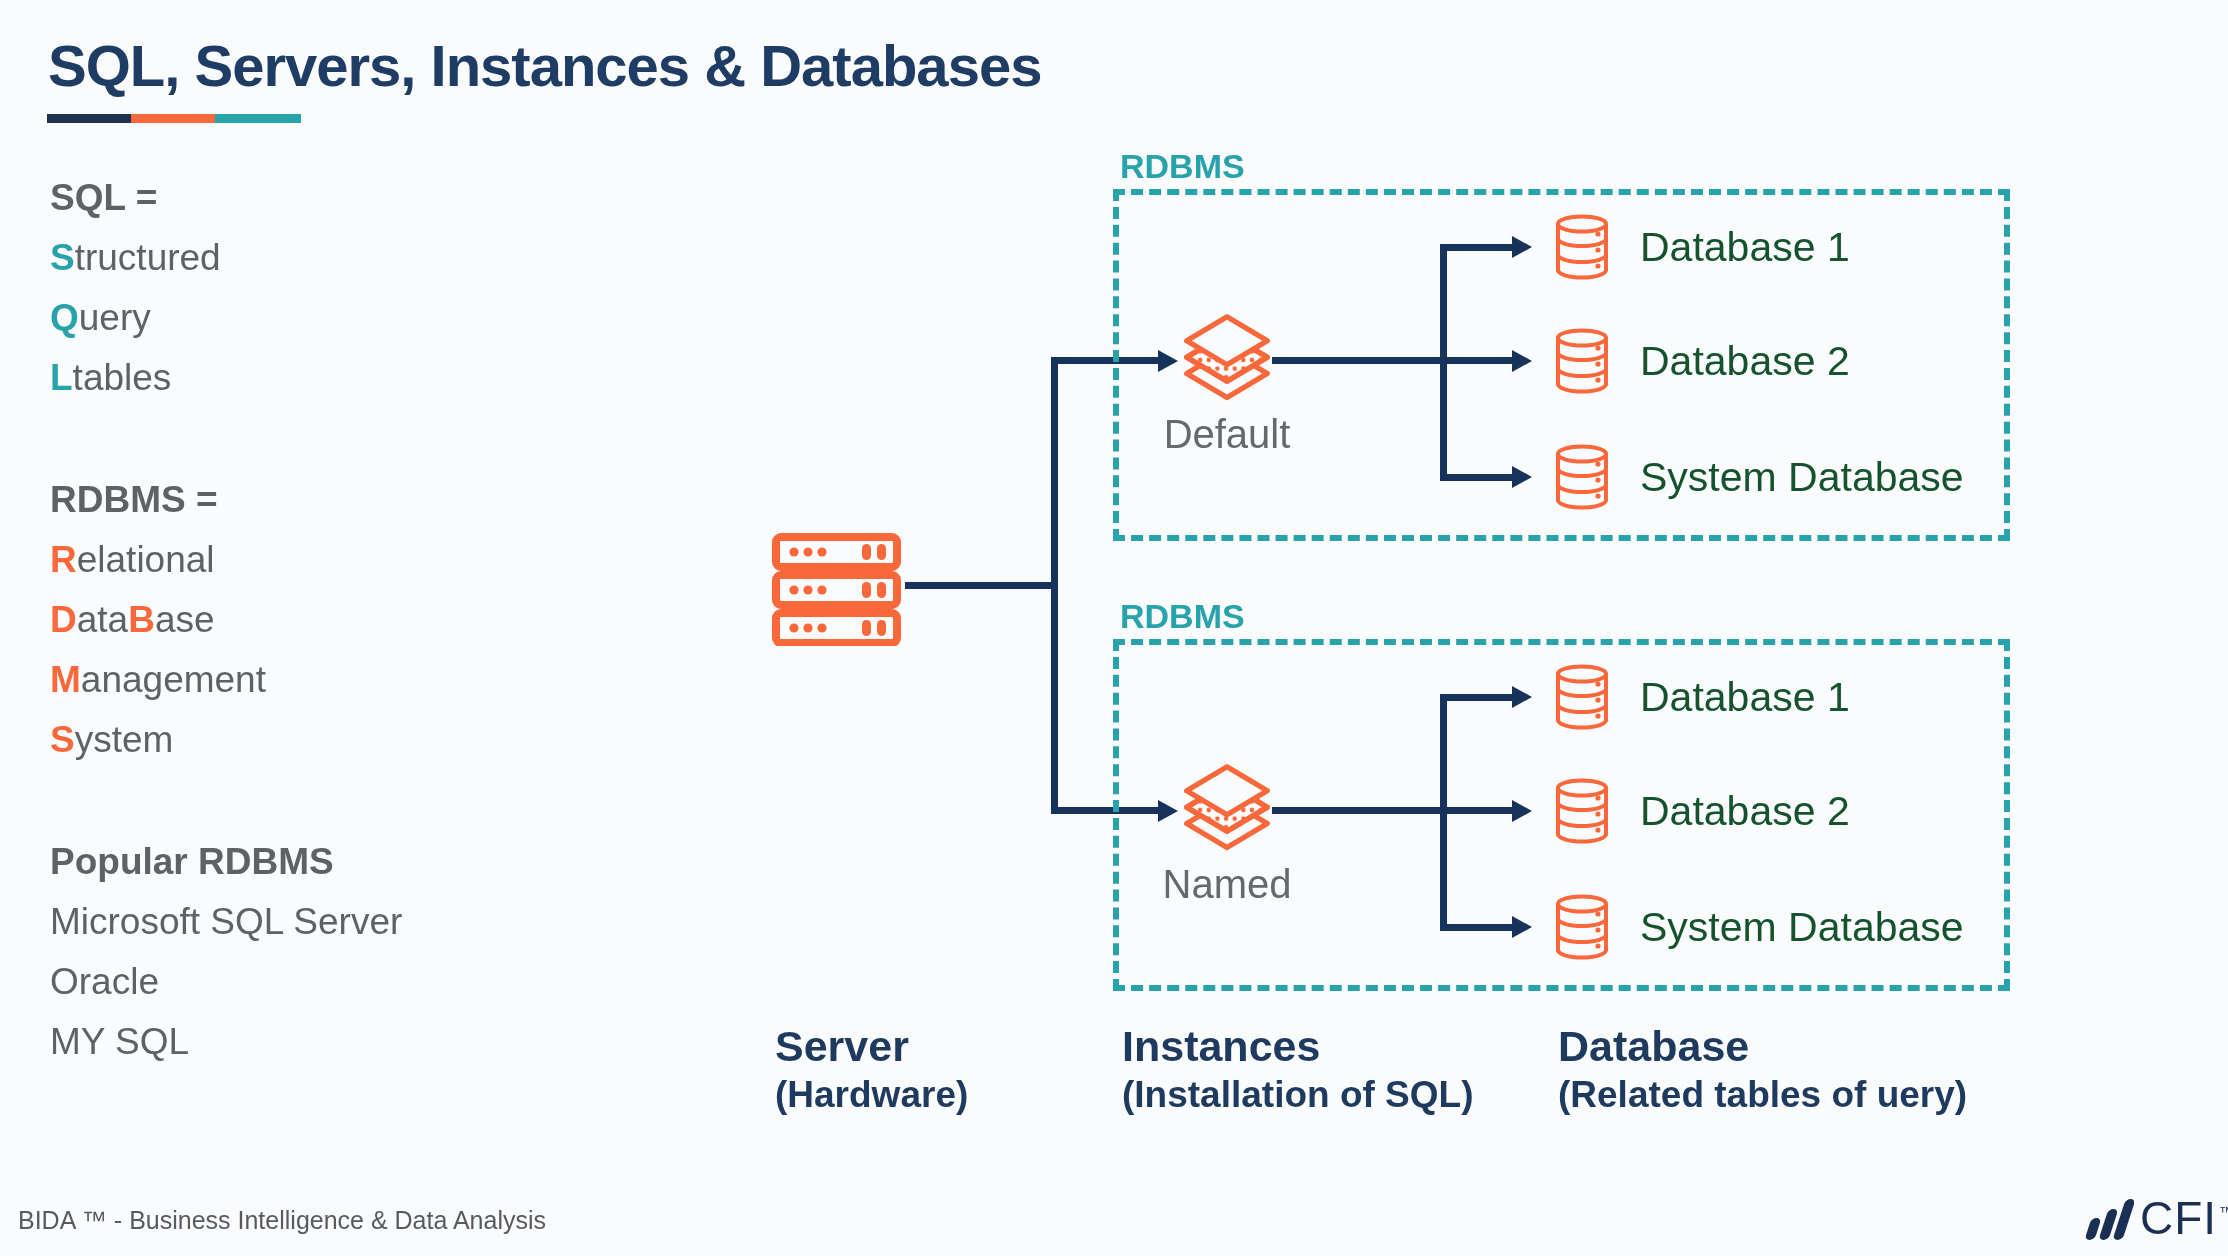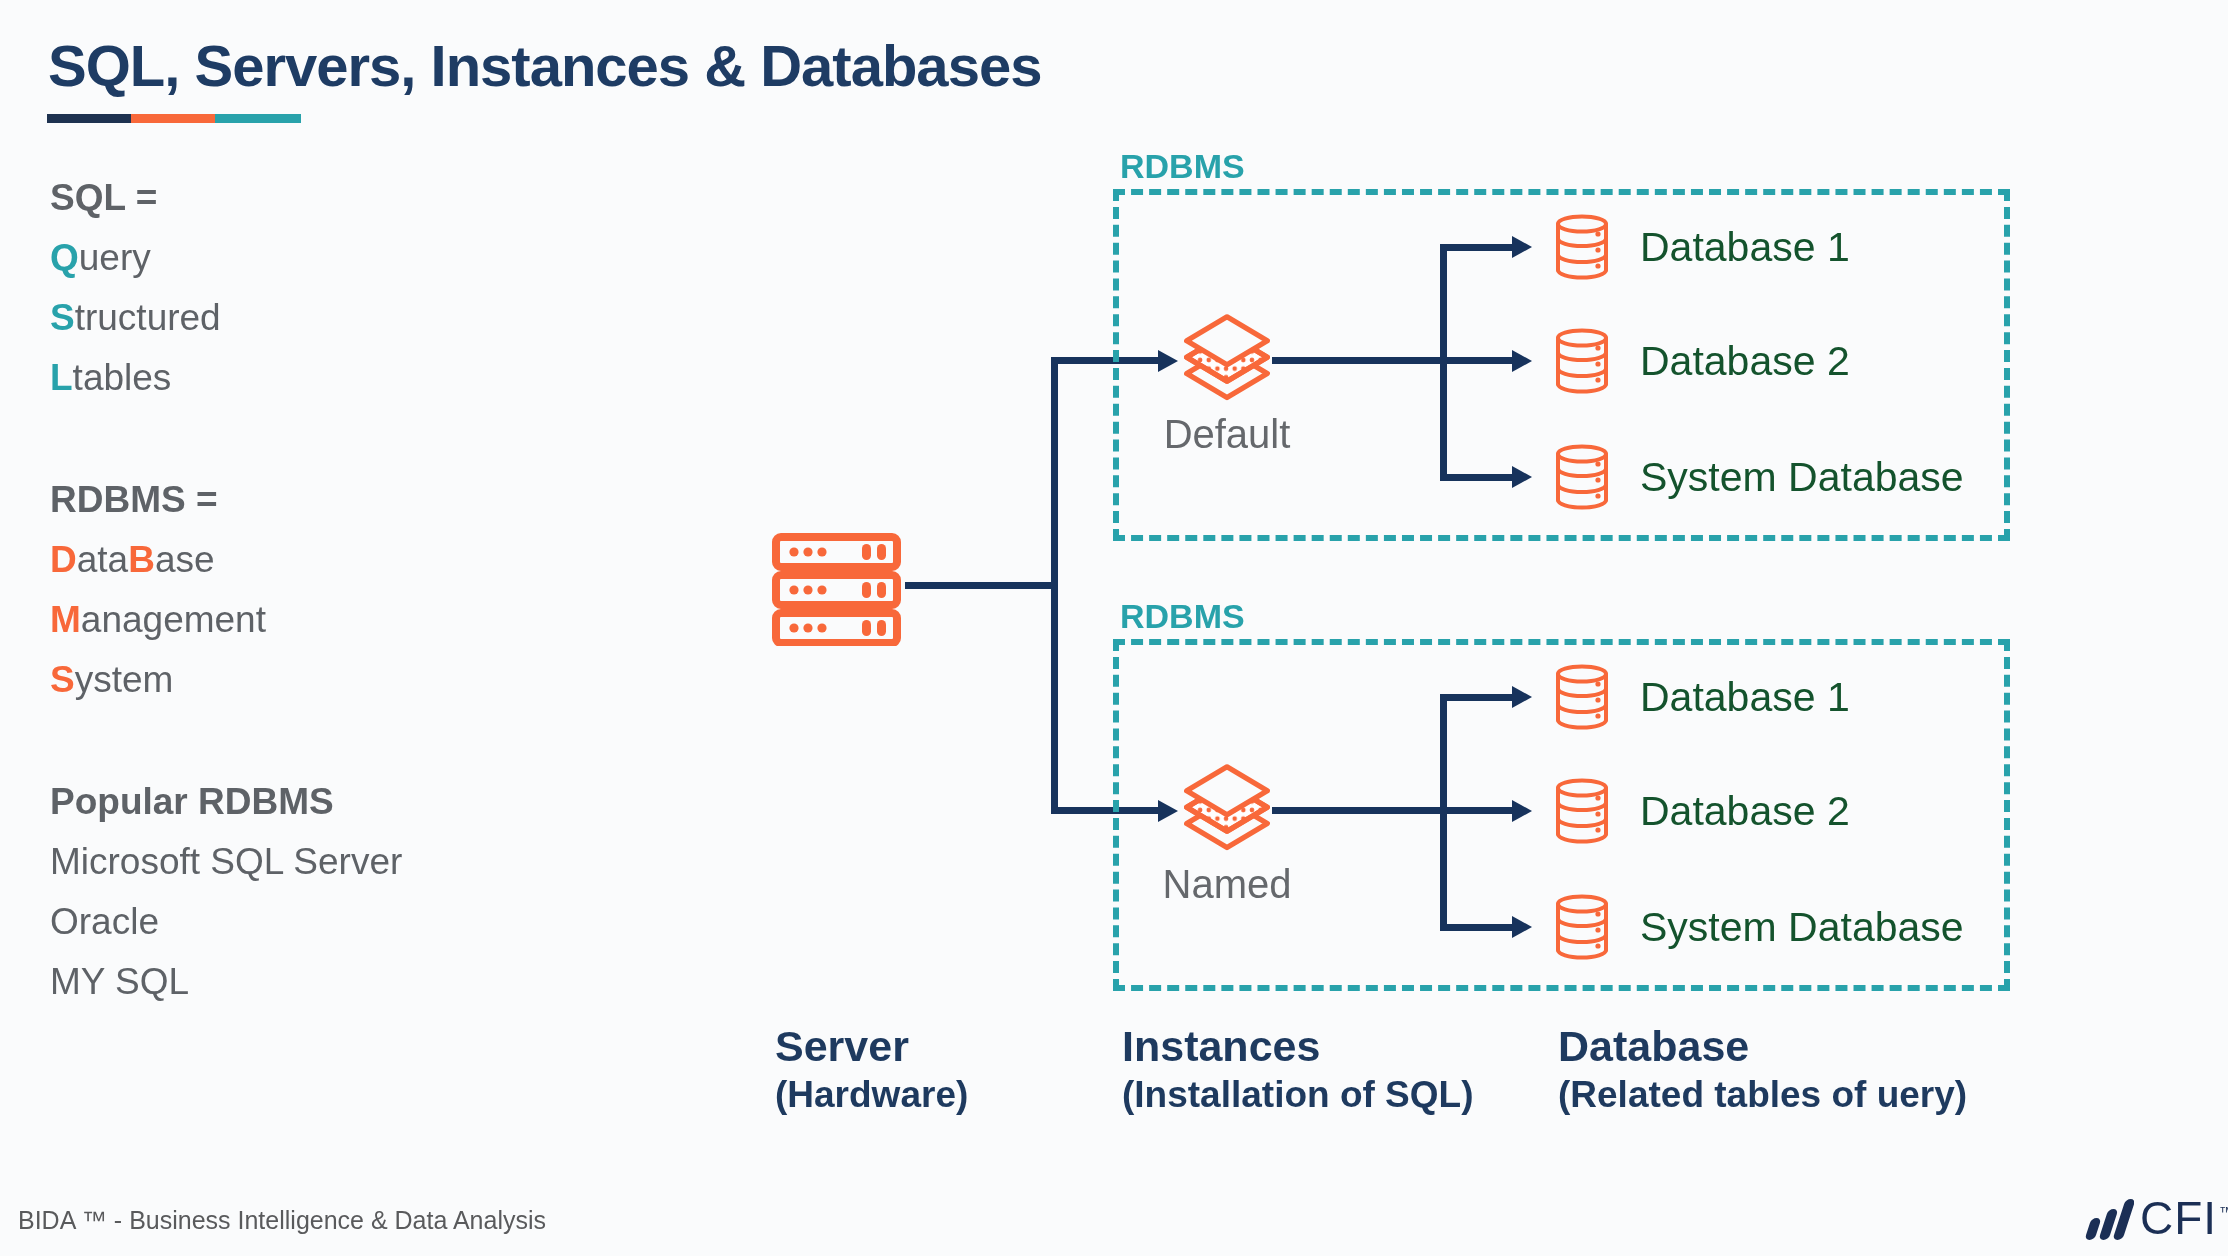--- a/index.html
+++ b/index.html
@@ -116,26 +116,27 @@
   <div class="title">SQL, Servers, Instances &amp; Databases</div>
   <div class="underline">
     <span class="useg-navy"></span>
     <span class="useg-orange"></span>
     <span class="useg-teal"></span>
   </div>
 
   <div class="left-col">
       <div class="block">
         <div class="line heading teal">SQL =</div>
+        <div class="line"><span class="seg teal">S</span><span class="seg gray">tructured</span></div>
         <div class="line"><span class="seg teal">Q</span><span class="seg gray">uery</span></div>
-        <div class="line"><span class="seg teal">S</span><span class="seg gray">tructured</span></div>
         <div class="line"><span class="seg teal">L</span><span class="seg gray">tables</span></div>
       </div>
       <div class="block">
         <div class="line heading orange">RDBMS =</div>
+        <div class="line"><span class="seg orange">R</span><span class="seg gray">elational</span></div>
         <div class="line"><span class="seg orange">D</span><span class="seg gray">ata</span><span class="seg orange">B</span><span class="seg gray">ase</span></div>
         <div class="line"><span class="seg orange">M</span><span class="seg gray">anagement</span></div>
         <div class="line"><span class="seg orange">S</span><span class="seg gray">ystem</span></div>
       </div>
       <div class="block">
         <div class="line heading orange">Popular RDBMS</div>
         <div class="line"><span class="seg gray">Microsoft SQL Server</span></div>
         <div class="line"><span class="seg gray">Oracle</span></div>
         <div class="line"><span class="seg gray">MY SQL</span></div>
       </div>

